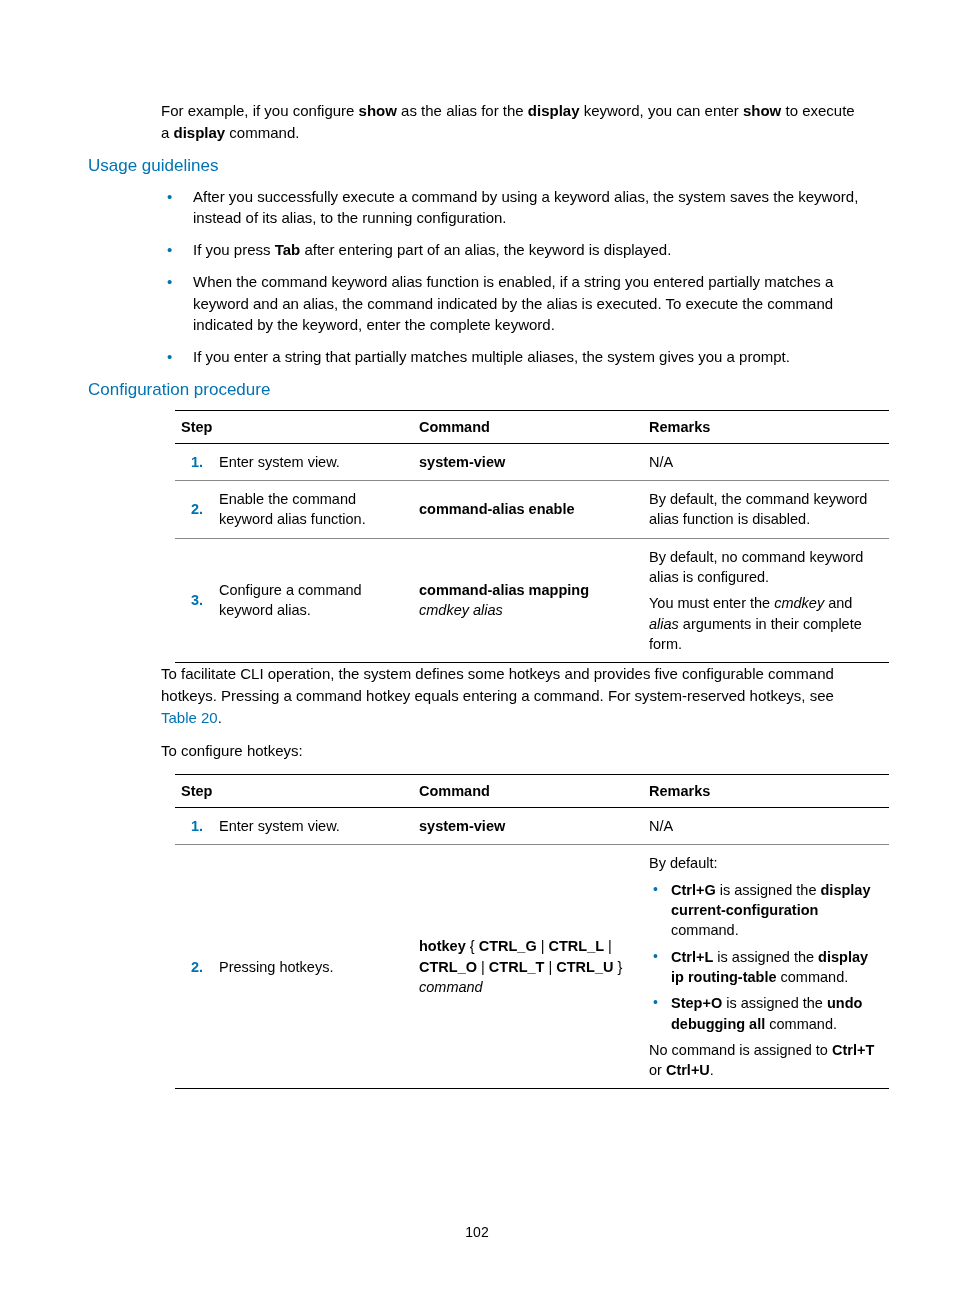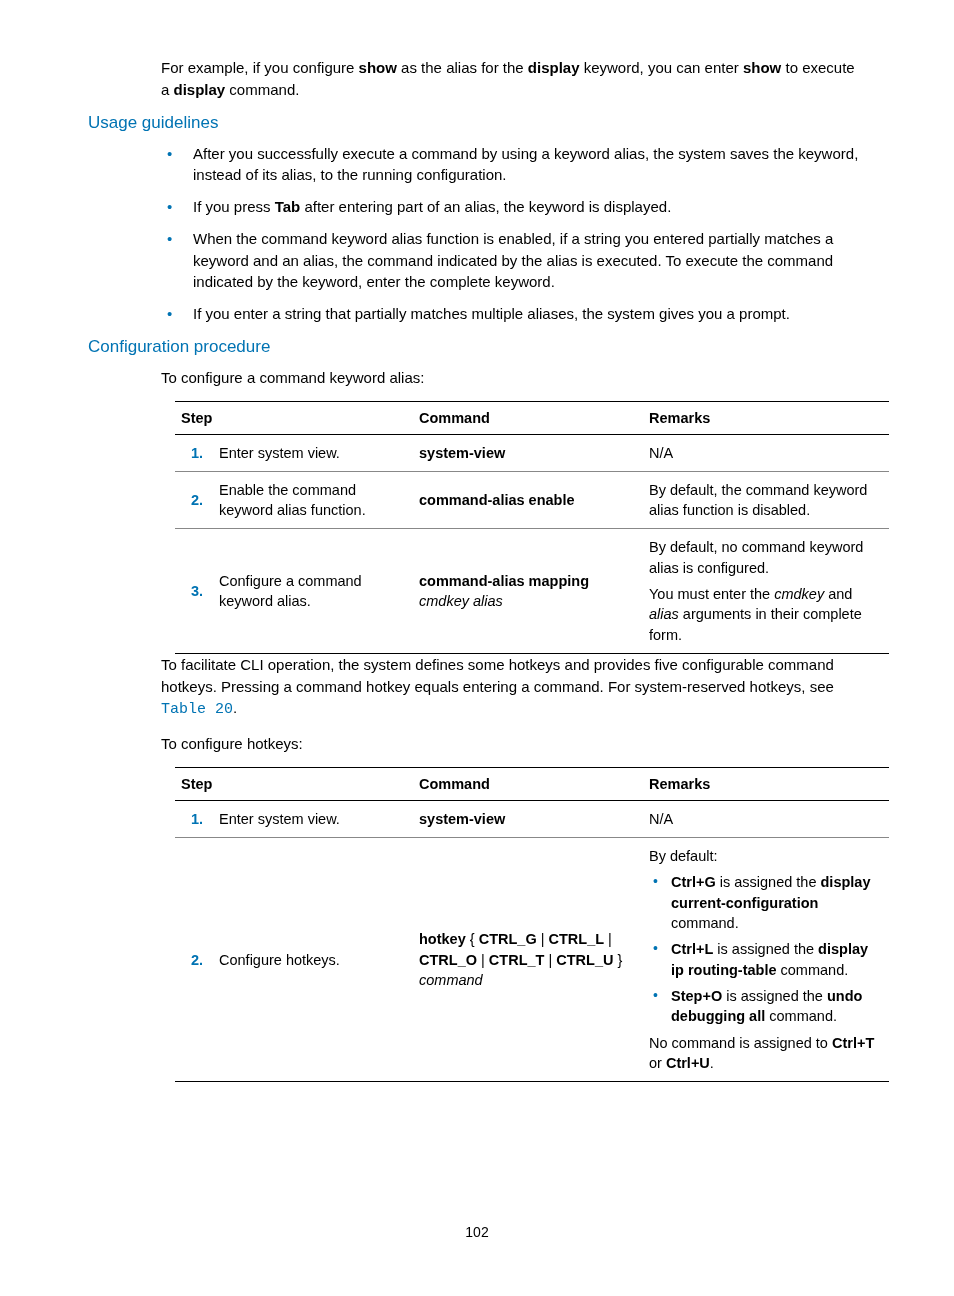--- a/index.html
+++ b/index.html
@@ -7,21 +7,21 @@
     margin: 0;
     padding: 0;
     width: 954px;
     font-family: Arial, Helvetica, sans-serif;
     color: #000;
     background: #fff;
   }
   .page {
     width: 954px;
     min-height: 1296px;
-    padding: 57px 88px 0 88px;
+    padding: 100px 88px 0 88px;
     box-sizing: border-box;
     position: relative;
   }
   .body-text {
     font-size: 15px;
     line-height: 1.45;
     margin: 0 0 12px 0;
     padding-left: 73px;
   }
   .bold { font-weight: bold; }
@@ -71,21 +71,21 @@
     top: 0;
     color: #0073b3;
     font-size: 14px;
   }
   h1.major {
     color: #0073b3;
     font-weight: 300;
     font-size: 34px;
     margin: 38px 0 18px 0;
   }
-  a.xref { color: #0073b3; text-decoration: none; font-family: Liberation Mono, monospace; }
+  a.xref { color: #0073b3; text-decoration: none; }
 
   table.steps {
     width: 714px;
     margin-left: 87px;
     border-collapse: collapse;
     font-size: 14.5px;
   }
   table.steps thead th {
     text-align: left;
     font-weight: bold;
@@ -138,21 +138,20 @@
     <li><span>After you successfully execute a command by using a keyword alias, the system saves the keyword, instead of its alias, to the running configuration.</span></li>
     <li>
       <span>If you press </span><span class="bold">Tab</span><span> after entering part of an alias, the keyword is displayed.</span>
     </li>
     <li><span>When the command keyword alias function is enabled, if a string you entered partially matches a keyword and an alias, the command indicated by the alias is executed. To execute the command indicated by the keyword, enter the complete keyword.</span></li>
     <li><span>If you enter a string that partially matches multiple aliases, the system gives you a prompt.</span></li>
   </ul>
 
   <h3 class="section">Configuration procedure</h3>
 
-  <p class="body-text">To configure a command keyword alias:</p>
 
   <table class="steps">
     <colgroup>
         <col style="width:32px">
         <col style="width:200px">
         <col style="width:230px">
         <col>
       </colgroup>
     <thead>
       <tr>
@@ -209,21 +208,21 @@
     </thead>
     <tbody>
       <tr class="midrule">
         <td class="num">1.</td>
         <td>Enter system view.</td>
         <td><span class="bold">system-view</span></td>
         <td>N/A</td>
       </tr>
       <tr class="lastrow">
         <td class="num">2.</td>
-        <td>Configure hotkeys.</td>
+        <td>Pressing hotkeys.</td>
         <td>
           <span class="bold">hotkey</span><span> { </span><span class="bold">CTRL_G</span><span> | </span><span class="bold">CTRL_L</span><span> | </span><span class="bold">CTRL_O</span><span> | </span><span class="bold">CTRL_T</span><span> | </span><span class="bold">CTRL_U</span><span> } </span><span class="italic">command</span>
         </td>
         <td>
           <p>By default:</p>
           <ul class="inner-bullets">
             <li><span class="bold">Ctrl+G</span><span> is assigned the </span><span class="bold">display current-configuration</span><span> command.</span></li>
             <li><span class="bold">Ctrl+L</span><span> is assigned the </span><span class="bold">display ip routing-table</span><span> command.</span></li>
             <li><span class="bold">Step+O</span><span> is assigned the </span><span class="bold">undo debugging all</span><span> command.</span></li>
           </ul>

